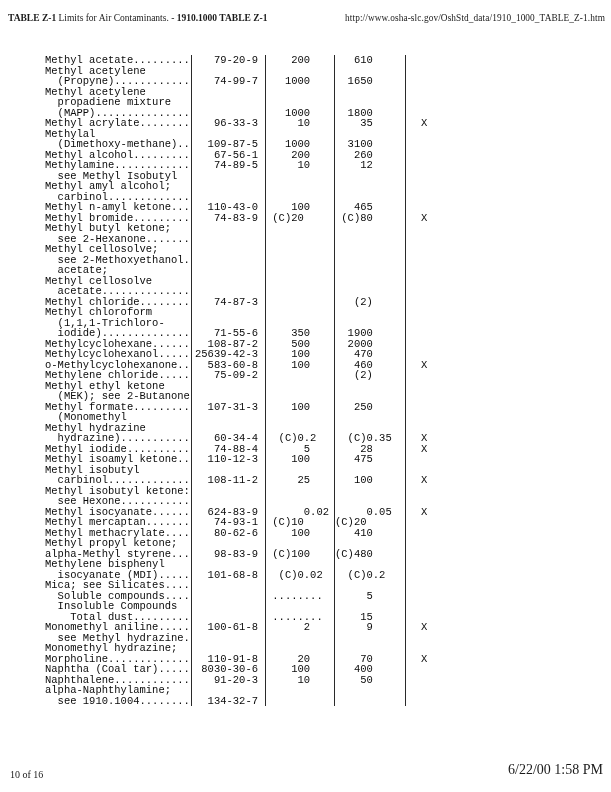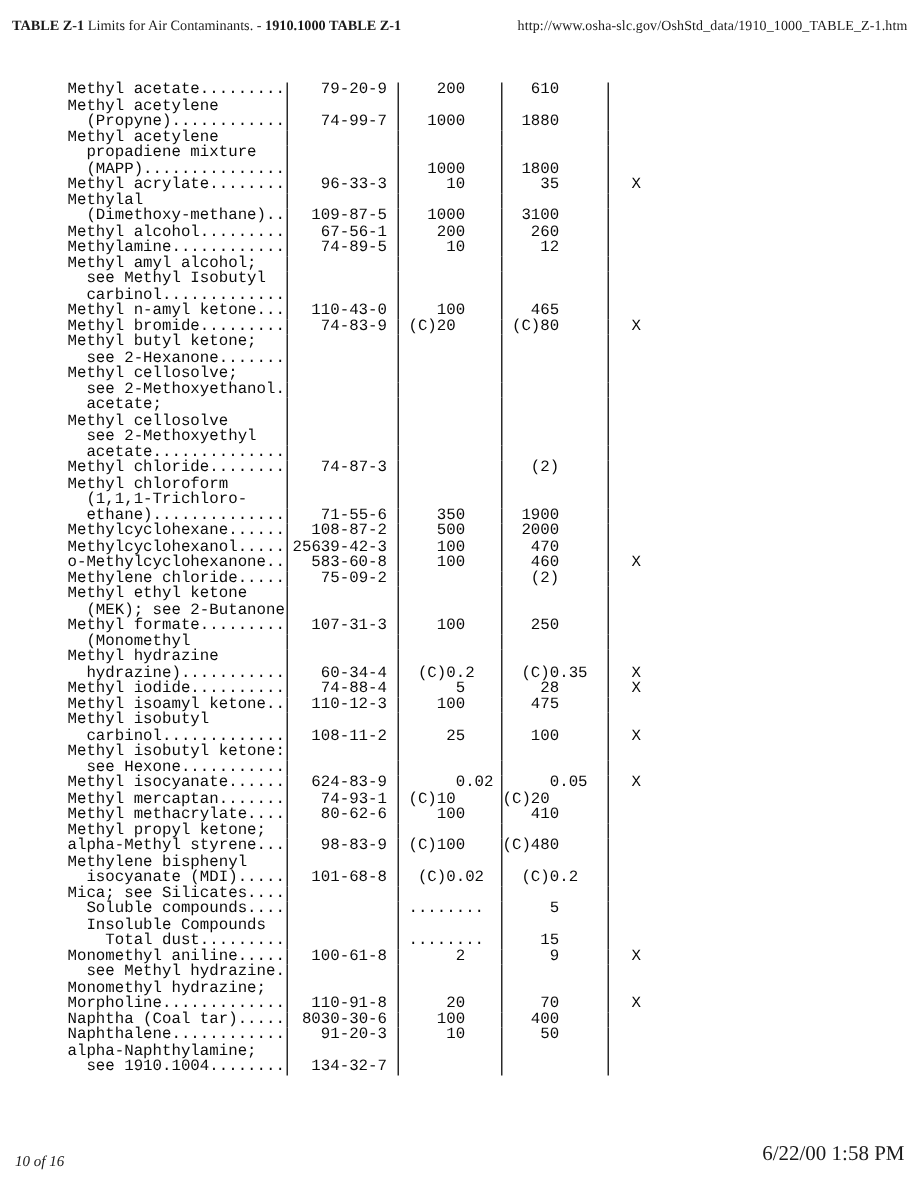--- a/index.html
+++ b/index.html
@@ -20,21 +20,21 @@
     color:#0a0a0a;
   }
   .row { display:flex; height:10.5px; line-height:10.6px; white-space:pre; }
   .row span { display:block; flex:none; overflow:visible; }
   .c-name { width:146px; border-right:1px solid #2a2a2a; }
   .c-cas  { width:66px;  padding-right:7px; text-align:right; border-right:1px solid #2a2a2a; }
   .c-ppm  { width:68px;  border-right:1px solid #2a2a2a; }
   .c-mg   { width:70px;  border-right:1px solid #2a2a2a; }
   .c-skin { width:40px;  padding-left:15px; }
   .print-footer-left {
-    position:absolute; left:10px; top:769px; font-size:10px; color:#1a1a1a;font-style:italic;
+    position:absolute; left:10px; top:769px; font-size:10px; color:#1a1a1a;
   }
   .print-footer-right {
     position:absolute; right:8px; top:762px; font-size:14px; color:#1a1a1a;
   }
 </style>
 </head>
 <body>
 
 <div class="print-header">
   <div><span class="b">TABLE Z-1</span><span> Limits for Air Contaminants. - </span><span class="b">1910.1000 TABLE Z-1</span></div>
@@ -55,21 +55,21 @@
     <span class="c-cas"></span>
     <span class="c-ppm"></span>
     <span class="c-mg"></span>
     <span class="c-skin"></span>
   </div>
 
   <div class="row">
     <span class="c-name">  (Propyne)............</span>
     <span class="c-cas">74-99-7</span>
     <span class="c-ppm">   1000</span>
-    <span class="c-mg">  1880</span>
+    <span class="c-mg">  1650</span>
     <span class="c-skin"></span>
   </div>
 
   <div class="row">
     <span class="c-name">Methyl acetylene</span>
     <span class="c-cas"></span>
     <span class="c-ppm"></span>
     <span class="c-mg"></span>
     <span class="c-skin"></span>
   </div>
@@ -124,29 +124,29 @@
 
   <div class="row">
     <span class="c-name">Methylamine............</span>
     <span class="c-cas">74-89-5</span>
     <span class="c-ppm">     10</span>
     <span class="c-mg">    12</span>
     <span class="c-skin"></span>
   </div>
 
   <div class="row">
+    <span class="c-name">  see Methyl Isobutyl</span>
+    <span class="c-cas"></span>
+    <span class="c-ppm"></span>
+    <span class="c-mg"></span>
+    <span class="c-skin"></span>
+  </div>
+
+  <div class="row">
     <span class="c-name">Methyl amyl alcohol;</span>
-    <span class="c-cas"></span>
-    <span class="c-ppm"></span>
-    <span class="c-mg"></span>
-    <span class="c-skin"></span>
-  </div>
-
-  <div class="row">
-    <span class="c-name">  see Methyl Isobutyl</span>
     <span class="c-cas"></span>
     <span class="c-ppm"></span>
     <span class="c-mg"></span>
     <span class="c-skin"></span>
   </div>
 
   <div class="row">
     <span class="c-name">  carbinol.............</span>
     <span class="c-cas"></span>
     <span class="c-ppm"></span>
@@ -211,27 +211,20 @@
   </div>
 
   <div class="row">
     <span class="c-name">Methyl cellosolve</span>
     <span class="c-cas"></span>
     <span class="c-ppm"></span>
     <span class="c-mg"></span>
     <span class="c-skin"></span>
   </div>
 
-  <div class="row">
-    <span class="c-name">  see 2-Methoxyethyl</span>
-    <span class="c-cas"></span>
-    <span class="c-ppm"></span>
-    <span class="c-mg"></span>
-    <span class="c-skin"></span>
-  </div>
 
   <div class="row">
     <span class="c-name">  acetate..............</span>
     <span class="c-cas"></span>
     <span class="c-ppm"></span>
     <span class="c-mg"></span>
     <span class="c-skin"></span>
   </div>
 
   <div class="row">
@@ -252,21 +245,21 @@
 
   <div class="row">
     <span class="c-name">  (1,1,1-Trichloro-</span>
     <span class="c-cas"></span>
     <span class="c-ppm"></span>
     <span class="c-mg"></span>
     <span class="c-skin"></span>
   </div>
 
   <div class="row">
-    <span class="c-name">  ethane)..............</span>
+    <span class="c-name">  iodide)..............</span>
     <span class="c-cas">71-55-6</span>
     <span class="c-ppm">    350</span>
     <span class="c-mg">  1900</span>
     <span class="c-skin"></span>
   </div>
 
   <div class="row">
     <span class="c-name">Methylcyclohexane......</span>
     <span class="c-cas">108-87-2</span>
     <span class="c-ppm">    500</span>

